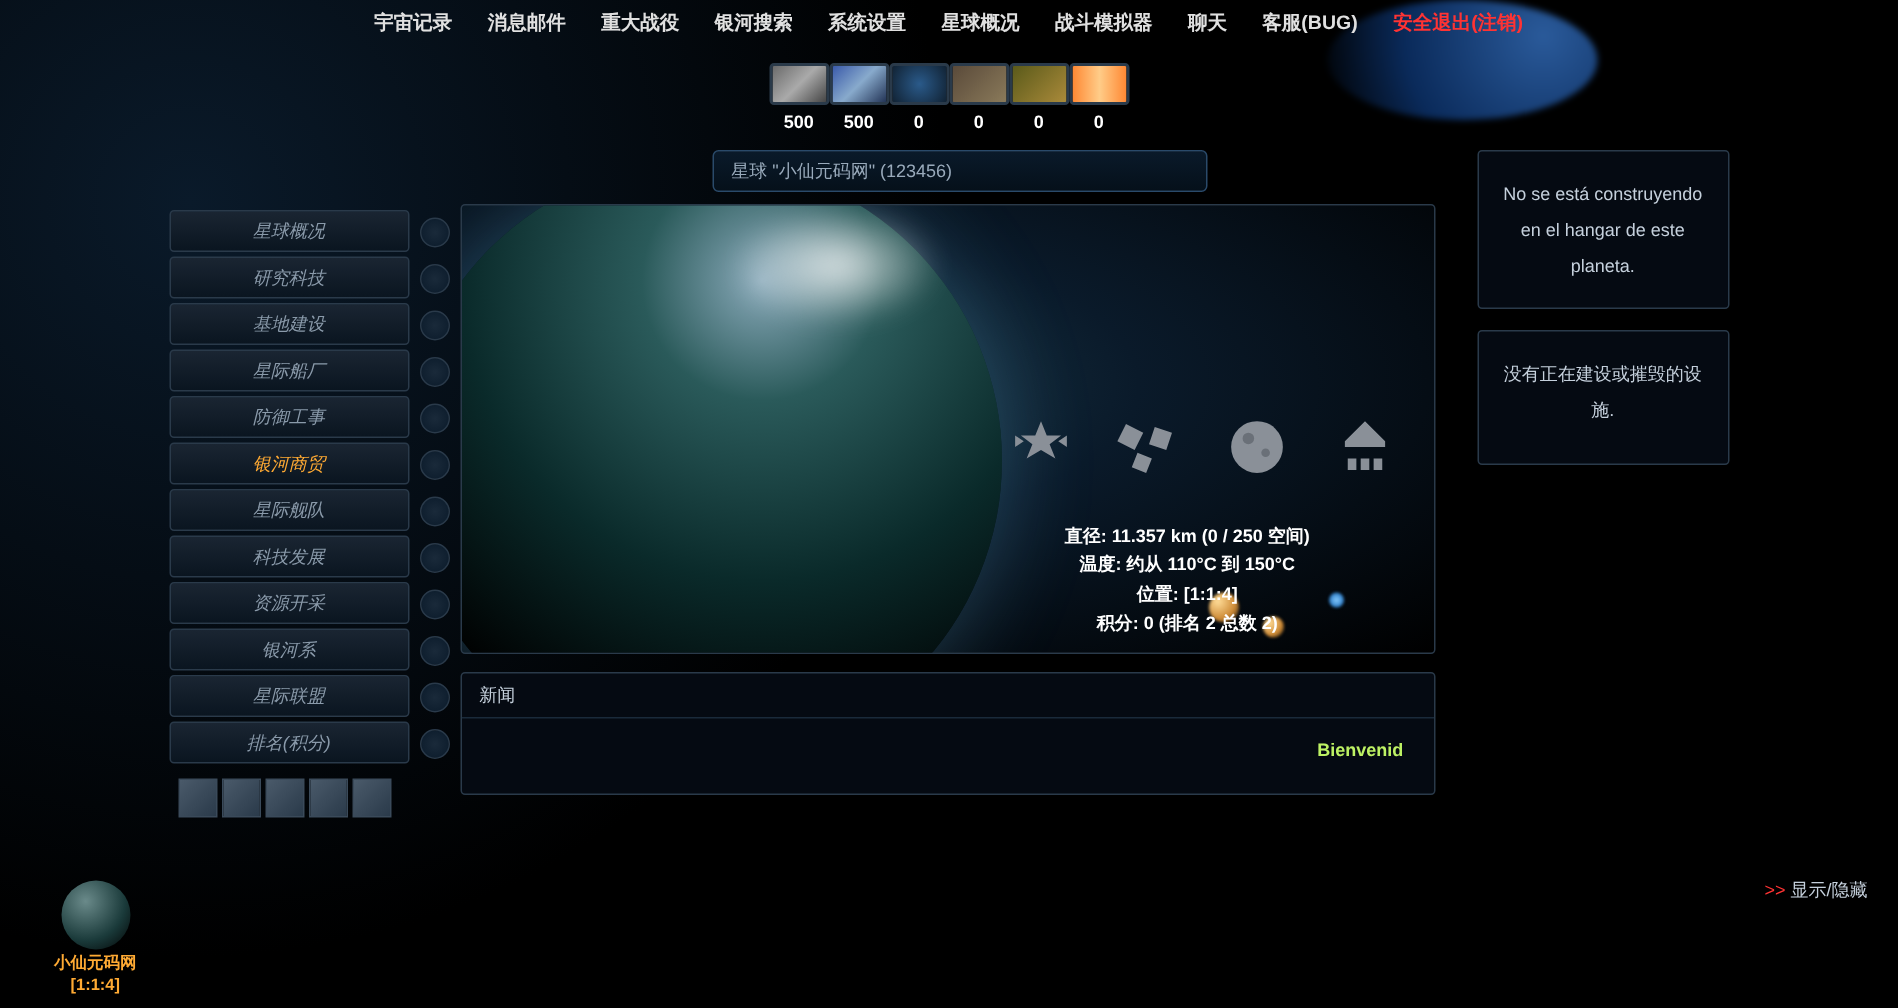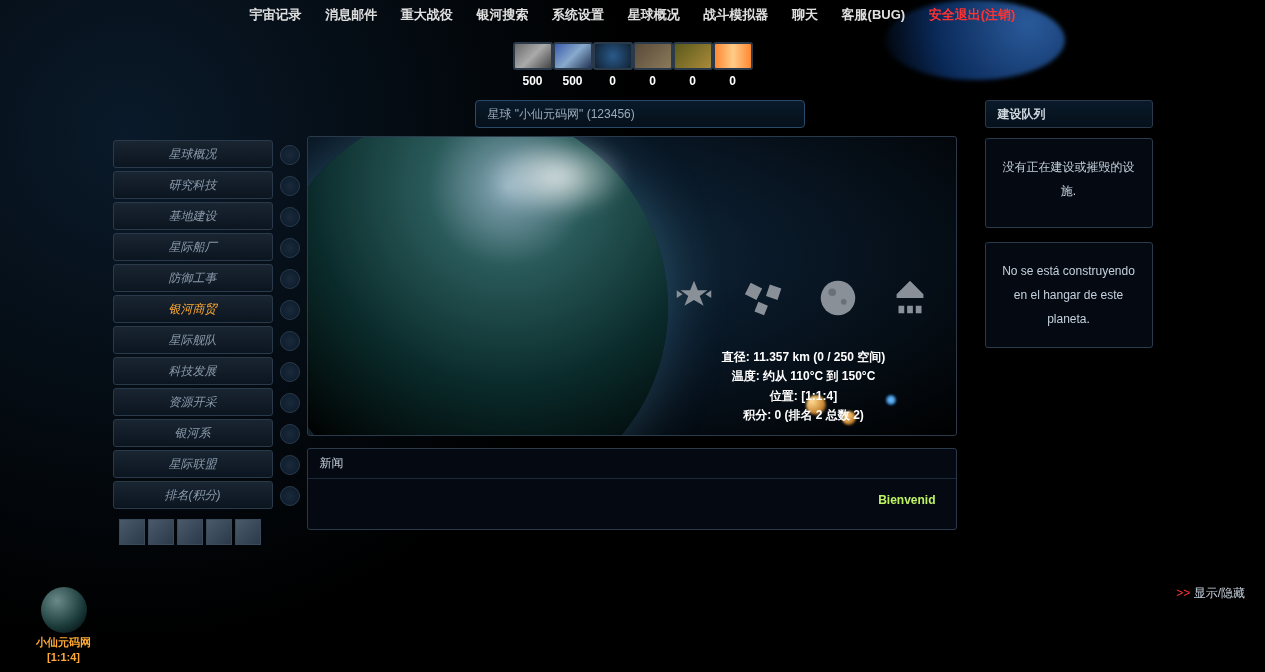--- a/index.html
+++ b/index.html
@@ -181,21 +181,21 @@
 .stat-icon {
   width: 52px;
   height: 52px;
   display: flex;
   align-items: center;
   justify-content: center;
 }
 .stat-icon svg { width: 46px; height: 46px; fill: #8a9098; }
 .planet-stats {
   position: absolute;
-  right: 12px;
+  right: 24px;
   bottom: 10px;
   width: 280px;
   text-align: center;
   color: #fff;
   font-size: 12px;
   line-height: 1.6;
   font-weight: bold;
 }
 .news-panel {
   margin-top: 12px;
@@ -382,23 +382,22 @@
       </div>
     </div>
 
     <div class="news-panel">
       <div class="news-header">新闻</div>
       <div class="news-body">Bienvenid</div>
     </div>
   </div>
 
   <div class="right-col">
-    <div class="right-header">建设队列</div>
+    <div class="right-box">No se está construyendo en el hangar de este planeta.</div>
     <div class="right-box">没有正在建设或摧毁的设施.</div>
-    <div class="right-box">No se está construyendo en el hangar de este planeta.</div>
   </div>
 </div>
 
 <div class="bottom-bar">
   <span>&gt;&gt;</span>
   <span class="label">显示/隐藏</span>
 </div>
 
 <div class="planet-selector">
   <div class="planet-thumb"></div>

